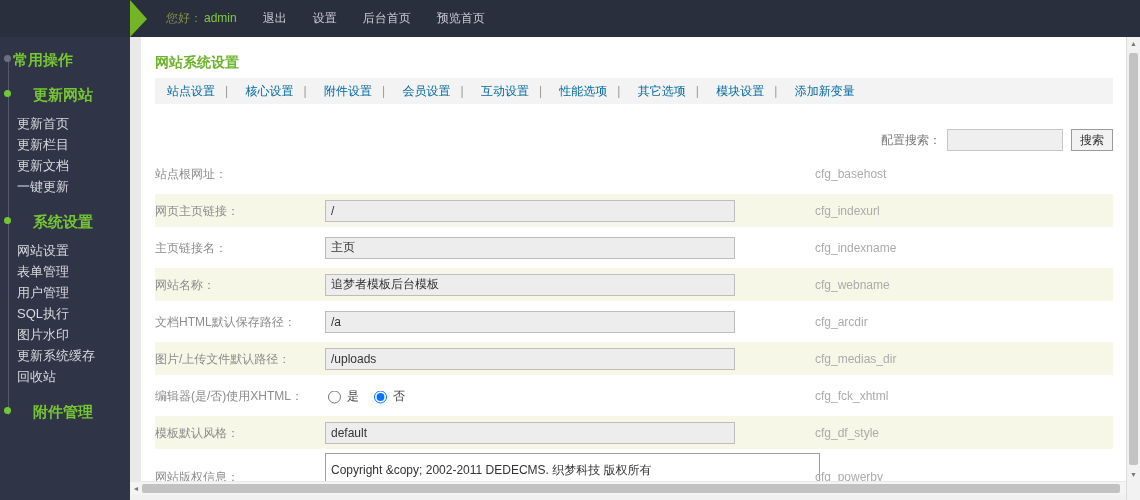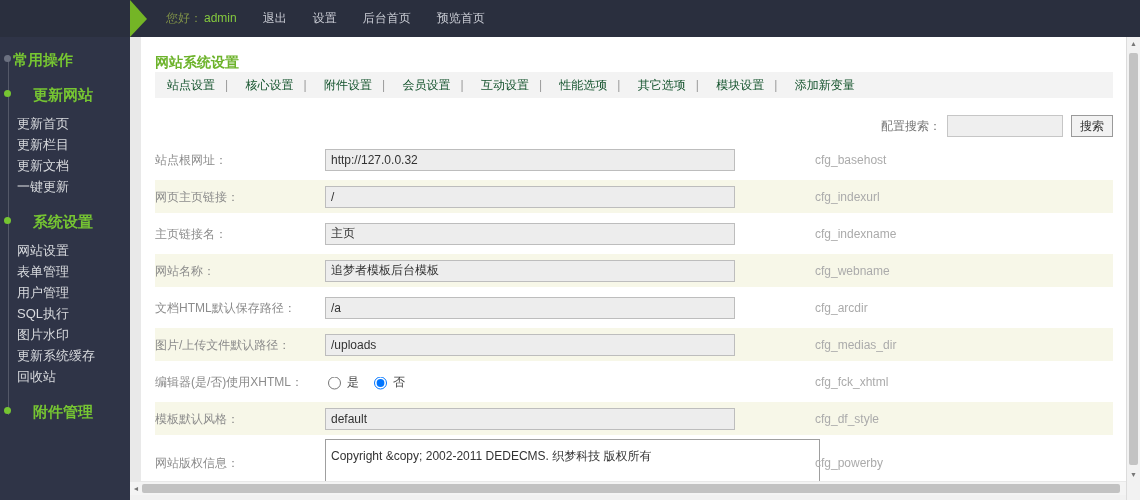--- a/index.html
+++ b/index.html
@@ -29,24 +29,24 @@
   .side-title .dot{position:absolute;left:-9px;top:4px;width:7px;height:7px;border-radius:50%;background:#6b7080;}
   .group-header{position:relative;margin:16px 0 8px 33px;color:#76c532;font-size:15px;font-weight:bold;cursor:pointer;font-family:Liberation Serif, serif;}
   .group-header .dot{position:absolute;left:-29px;top:4px;width:7px;height:7px;border-radius:50%;background:#76c532;}
   .side-list{list-style:none;margin:0;padding:0 0 0 17px;}
   .side-list li{color:#d8dade;font-size:13px;line-height:21px;cursor:pointer;}
 
   
   .content{position:absolute;left:141px;top:0;width:986px;height:444px;background:#fff;overflow:hidden;padding:0;}
   .cinner{padding:0 14px;}
   .page-title{margin-top:17px;color:#6db32b;font-size:14px;font-weight:bold;}
-  .tabsbar{margin-top:0;height:26px;line-height:26px;background:#f3f3f3;font-size:12px;color:#14532d;padding-left:10px;white-space:nowrap;}
+  .tabsbar{margin-top:6px;height:26px;line-height:26px;background:#f3f3f3;font-size:12px;color:#0369a1;padding-left:10px;white-space:nowrap;}
   .tab{cursor:pointer;padding:0 2px;}
   .tab:not(:last-child)::after{content:"|";color:#999;margin:0 10px;}
-  .searchrow{margin-top:16px;height:24px;display:flex;justify-content:flex-end;align-items:center;font-size:12px;color:#777;}
+  .searchrow{margin-top:24px;height:24px;display:flex;justify-content:flex-end;align-items:center;font-size:12px;color:#777;}
   .searchrow input{width:110px;height:18px;background:#efefef;border:1px solid #c6c6c6;margin:0 8px 0 6px;}
   .searchrow button{height:22px;padding:0 8px;font-size:12px;color:#333;background:#f2f2f2;border:1px solid #9a9a9a;cursor:pointer;}
 
   .formarea{margin-top:3px;}
   .frow{position:relative;height:37px;background:#fff;}
   .frow.alt{background:#f7f7e8;border-top:2px solid #fff;border-bottom:2px solid #fff;height:33px;}
   .flabel{position:absolute;left:0;top:50%;transform:translateY(-50%);font-size:12px;color:#8c8c8c;}
   .finput{position:absolute;left:170px;top:50%;transform:translateY(-50%);width:398px;height:20px;background:#ededed;border:1px solid #bdbdbd;font-size:12px;color:#333;padding:0 5px;}
   .fvar{position:absolute;left:660px;top:50%;transform:translateY(-50%);font-size:12px;color:#ababab;}
   .fradios{position:absolute;left:168px;top:50%;transform:translateY(-50%);display:flex;align-items:center;gap:10px;font-size:12px;color:#444;}
@@ -140,21 +140,20 @@
         <div class="searchrow">
           <span>配置搜索：</span>
           <input value="" style="">
           <button>搜索</button>
         </div>
 
         <div class="formarea">
 
           <div class="frow">
             <span class="flabel">站点根网址：</span>
-            <input class="finput" value="http://127.0.0.32" style="">
             <span class="fvar">cfg_basehost</span>
           </div>
 
           <div class="frow alt">
             <span class="flabel">网页主页链接：</span>
             <input class="finput" value="/" style="">
             <span class="fvar">cfg_indexurl</span>
           </div>
 
           <div class="frow">

